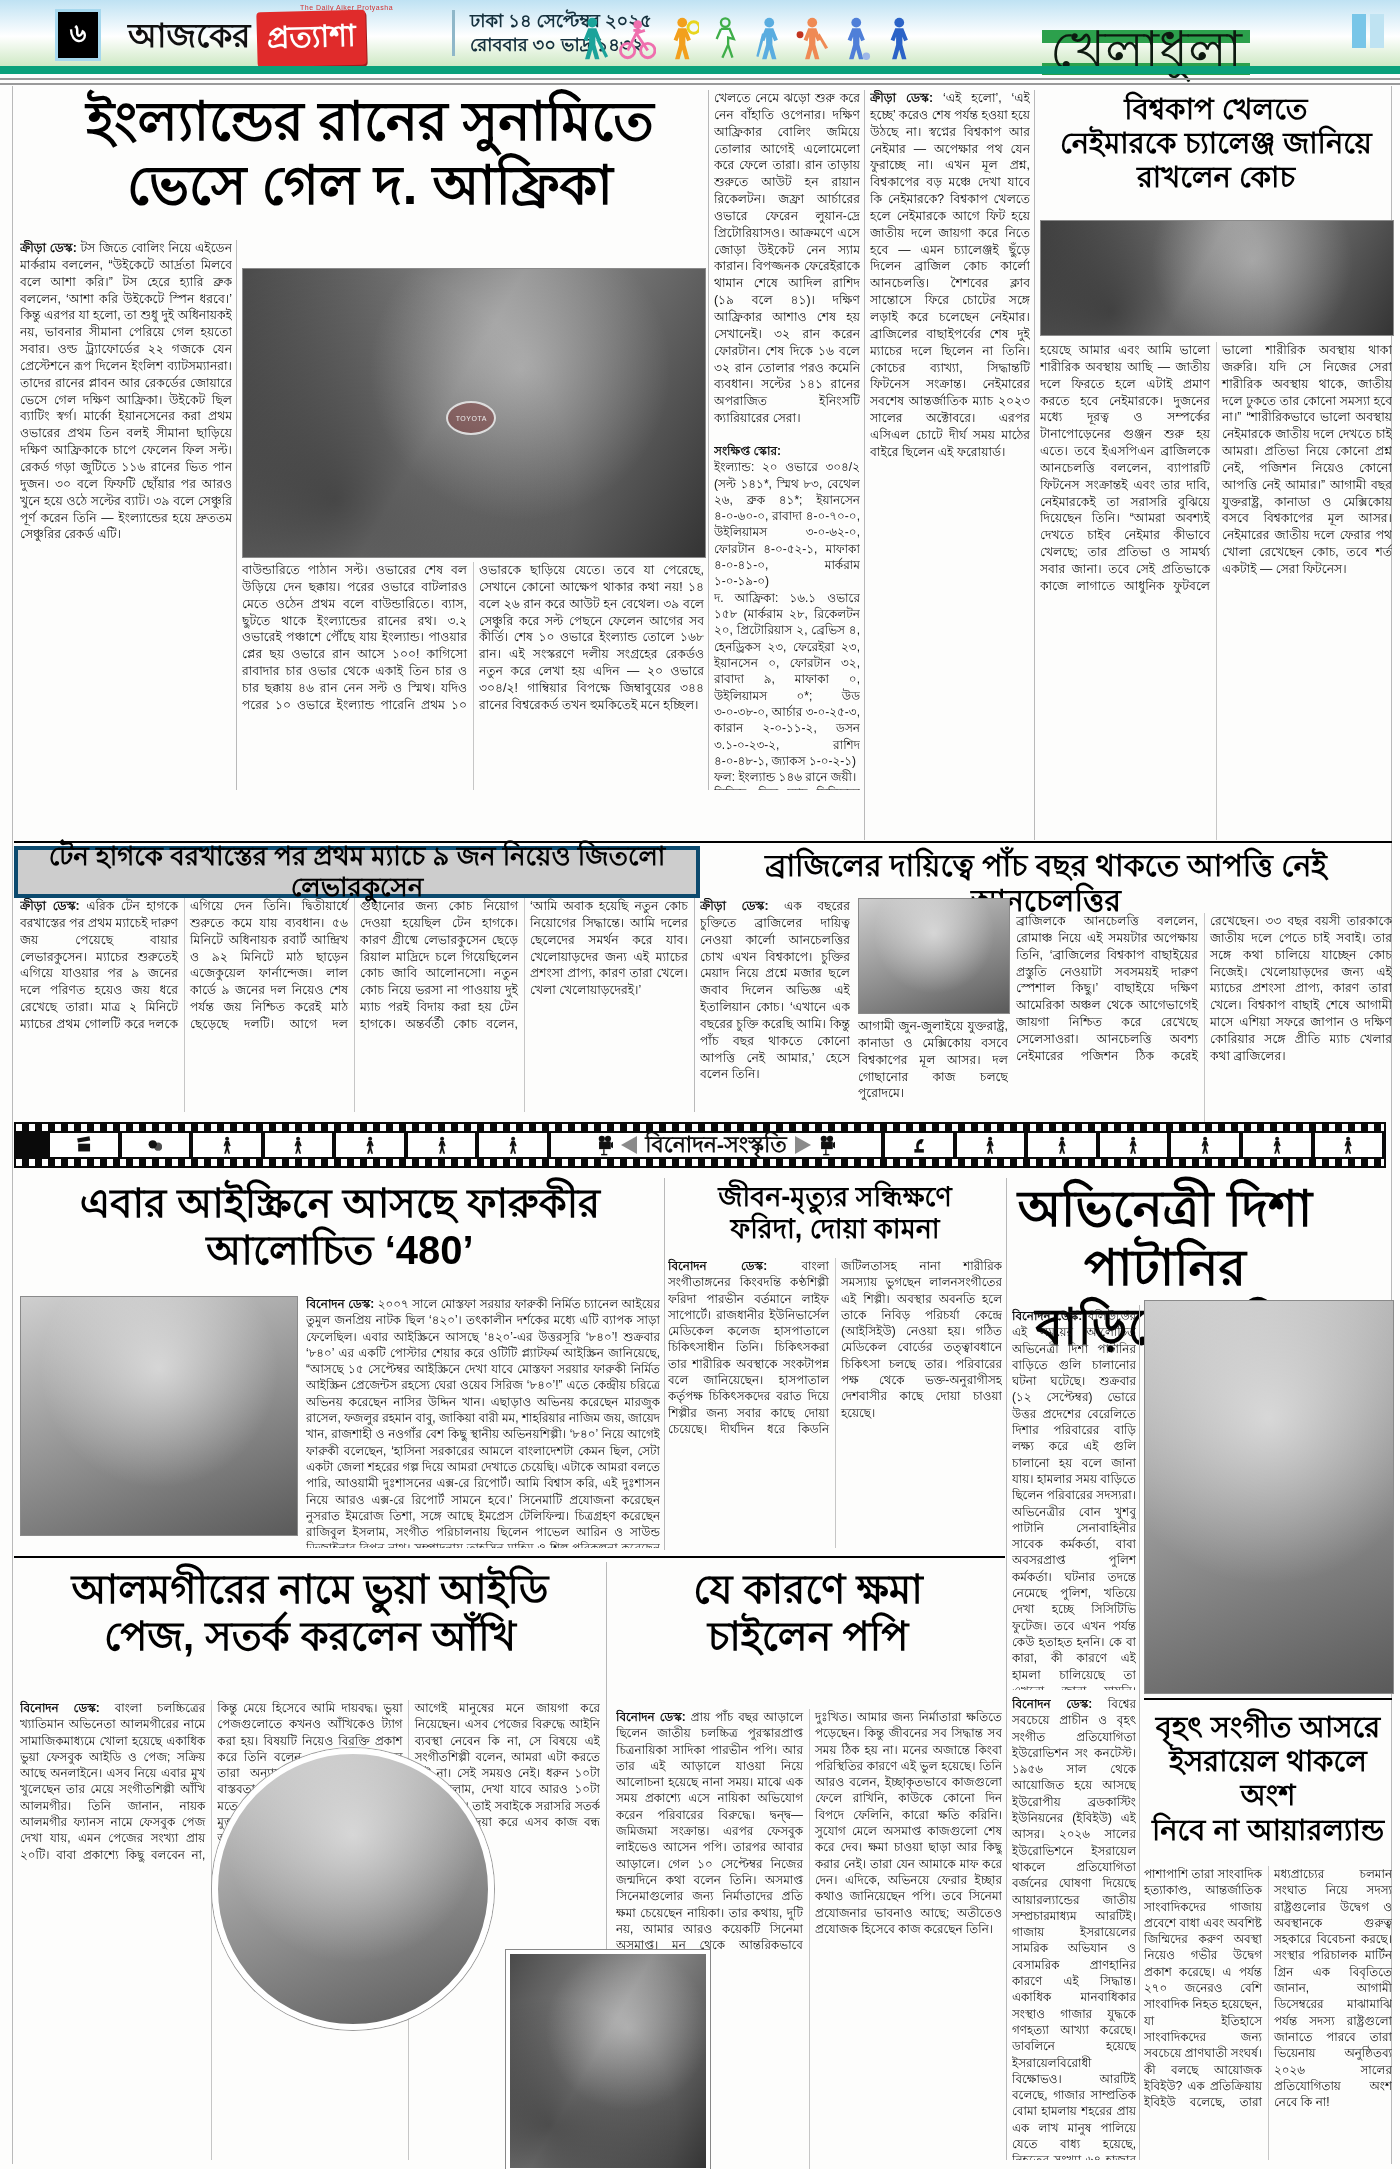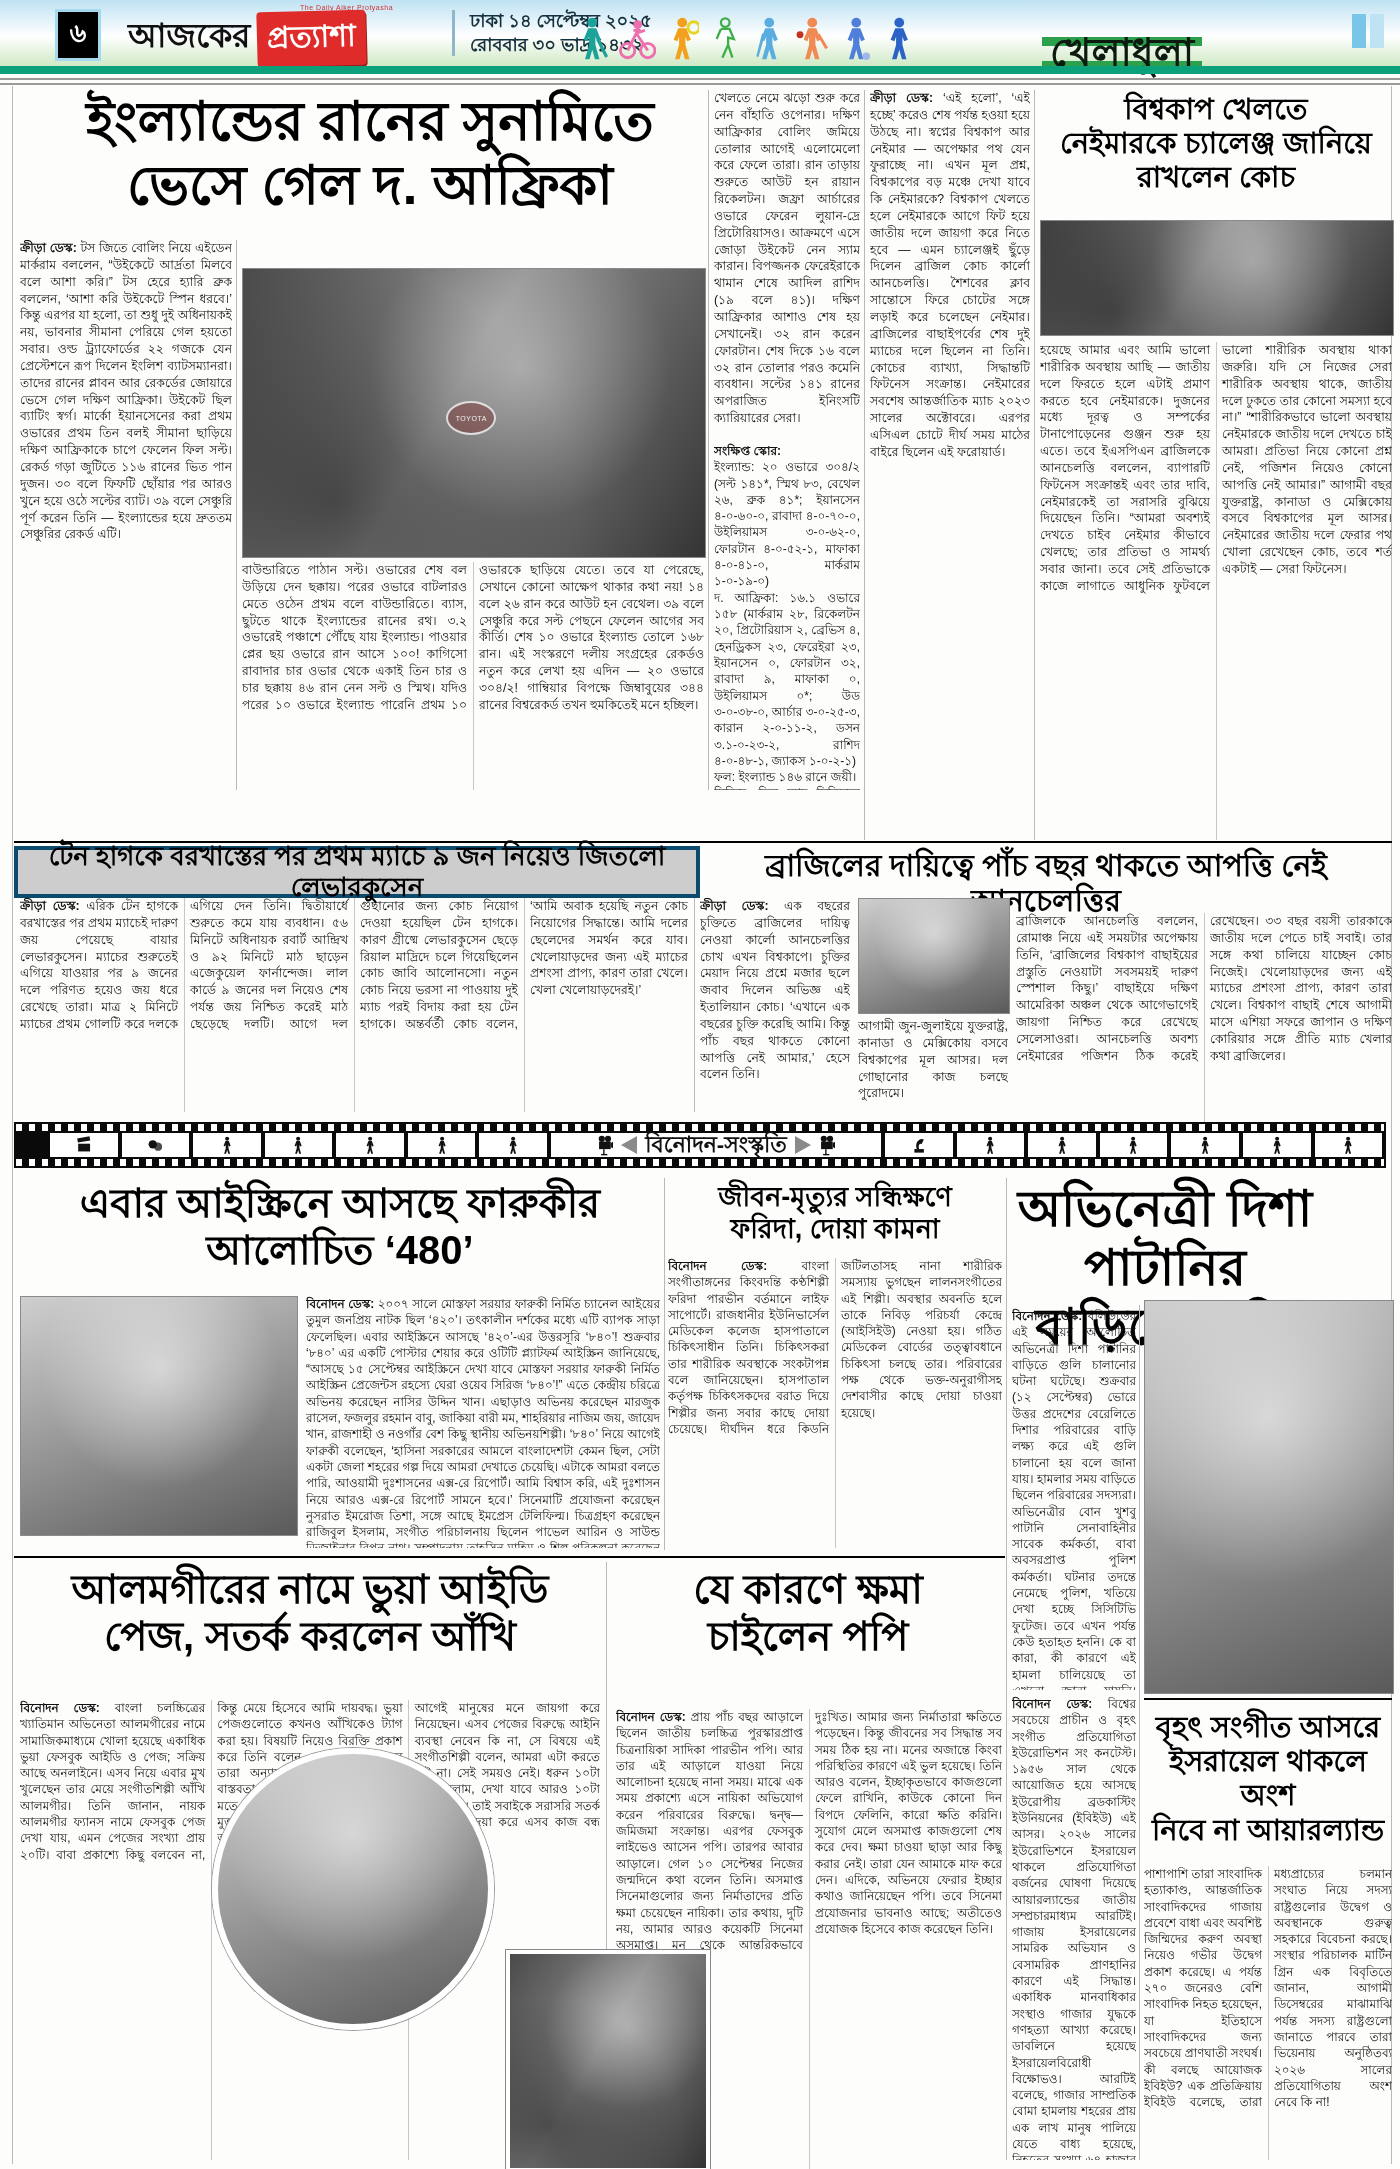--- a/index.html
+++ b/index.html
@@ -33,21 +33,21 @@
   .mast{position:absolute;left:128px;top:10px;display:flex;align-items:center;gap:6px;}
   .mast .w1{font-size:33px;font-weight:800;color:#101010;}
   .mast .w2{font-size:30px;font-weight:800;color:#fff;background:#e02b2b;padding:2px 10px;
      border-radius:4px;transform:rotate(-1.5deg);box-shadow:1px 2px 0 #9d1d1d;}
   .leaf{position:absolute;width:26px;height:12px;background:#3aa23c;border-radius:60% 0 60% 0;}
   .tagline{position:absolute;left:300px;top:4px;font-size:7px;color:#d03030;letter-spacing:.5px;}
   .hdr-div{position:absolute;left:452px;top:10px;width:3px;height:46px;background:#8fb7c9;}
   .dateblk{position:absolute;left:470px;top:9px;font-size:18px;font-weight:bold;color:#15303d;line-height:1.35;}
   .icons{position:absolute;left:575px;top:6px;width:460px;height:56px;display:flex;align-items:flex-end;gap:9px;}
   .icons svg{height:46px;}
-  .seclabel{position:absolute;left:1042px;top:20px;font-size:39px;font-weight:700;color:#0d1a10;
+  .seclabel{position:absolute;left:1042px;top:8px;font-size:52px;font-weight:400;color:#0d1a10;
      padding:2px 8px;background:linear-gradient(180deg,rgba(0,0,0,0) 0 24%,#2ca04c 24% 38%,
        rgba(0,0,0,0) 38% 60%,#2ca04c 60% 74%,rgba(0,0,0,0) 74%);}
   .hdr-sq{position:absolute;top:14px;width:14px;height:34px;}
   .tealbar{position:absolute;left:0;top:66px;width:1400px;height:8px;background:#0ba17b;}
   .grayline{position:absolute;left:0;width:1400px;height:2px;background:#9a9a9a;}
   
   .band{background:#cdcdcd;border:4px solid #0c4a6e;display:flex;align-items:center;justify-content:center;}
   
   .strip{position:absolute;left:14px;top:1122px;width:1372px;height:46px;background:#0a0a0a;}
   .sprock{position:absolute;left:2px;right:2px;height:7px;

